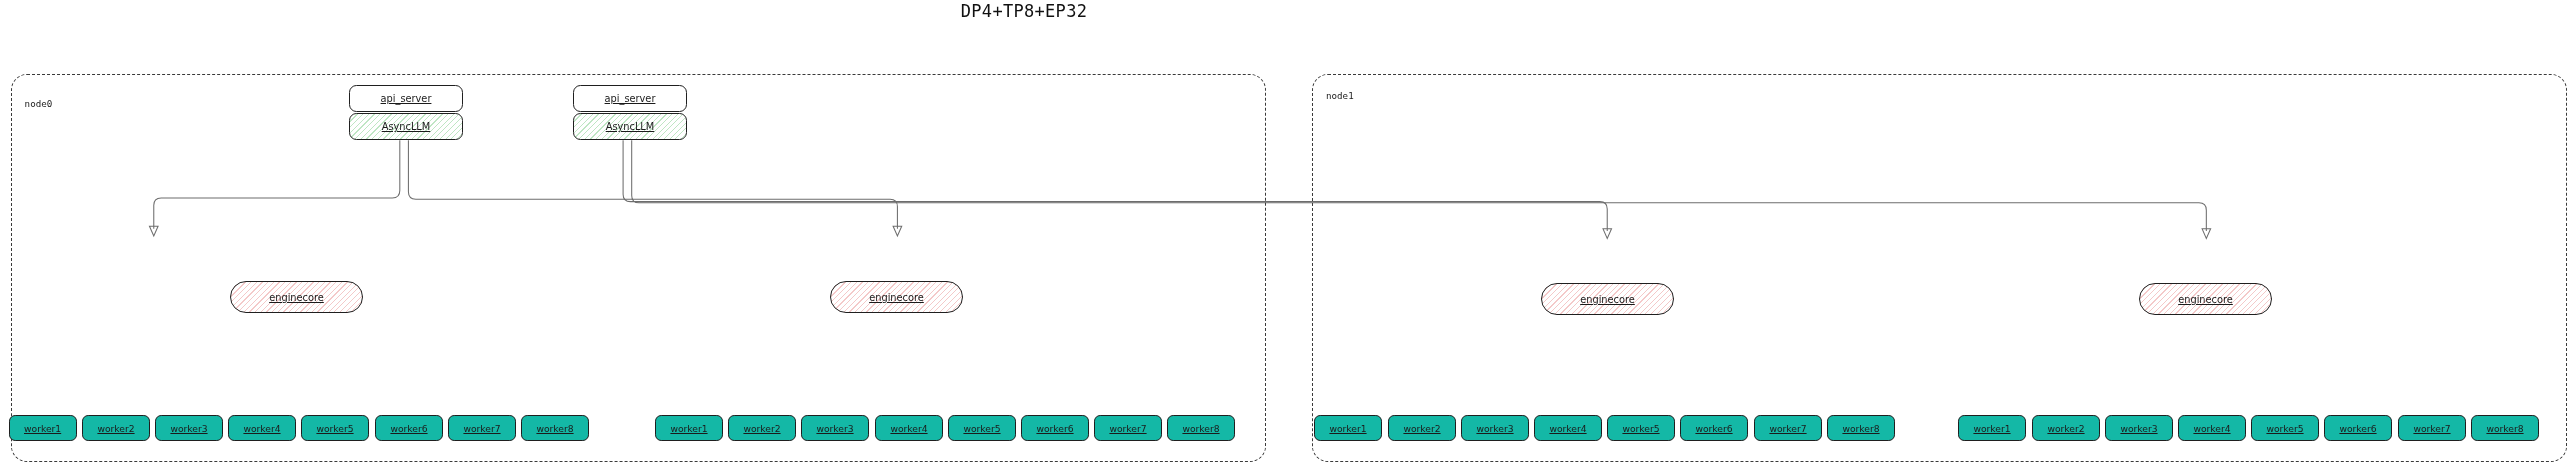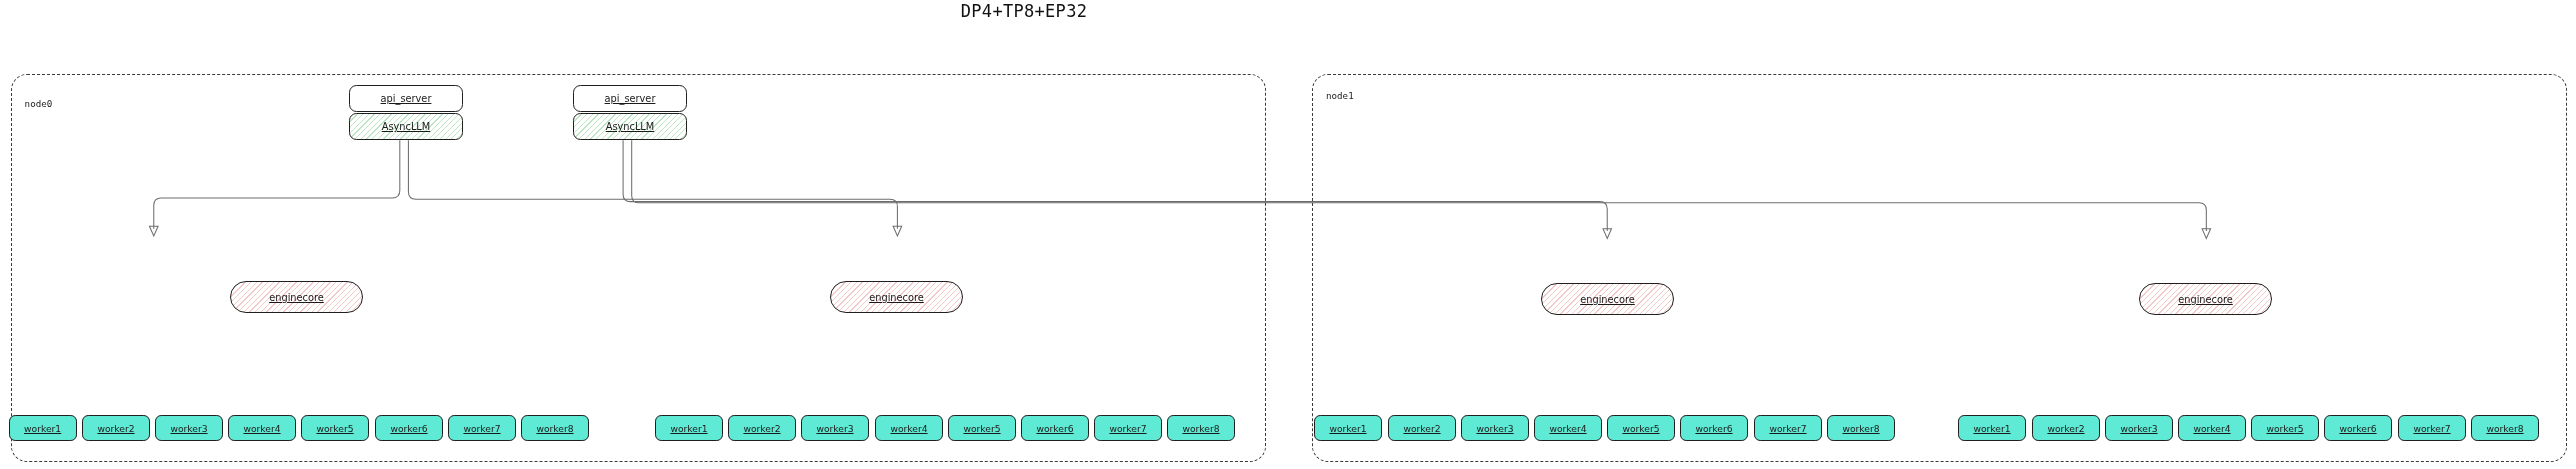--- a/index.html
+++ b/index.html
@@ -15,21 +15,21 @@
 
   .nbox{position:absolute;box-sizing:border-box;border:1.3px solid #1f1f1f;
         display:flex;align-items:center;justify-content:center;
         font-size:9.8px;color:#1b1b1b;white-space:nowrap;background:#ffffff;text-decoration:underline;}
 
   .api{border-radius:7.4px;background:#ffffff;}
   .async{border-radius:7.4px;background:
       repeating-linear-gradient(-45deg,#ffffff 0 3.1px,#bfe6c4 3.1px 4px),#f4fbf5; text-align: right;}
   .engine{border-radius:16px;background:
       repeating-linear-gradient(-45deg,#ffffff 0 3.1px,#f4c9c9 3.1px 4px),#fdf3f3; margin-top: 44px;}
-  .worker{border-radius:6.2px;background:#5eead4;font-size:9.2px;}
+  .worker{border-radius:6.2px;background:#14b8a6;font-size:9.2px;}
 
   svg#wires{position:absolute;left:0;top:0;width:2576px;height:469px;pointer-events:none;}
   svg#wires path{fill:none;stroke:#6d6d6d;stroke-width:1.7px;}
   svg#wires polygon{fill:none;stroke:#6d6d6d;stroke-width:1.7px;}
 </style>
 </head>
 <body>
 
 <div id="title">DP4+TP8+EP32</div>
 

